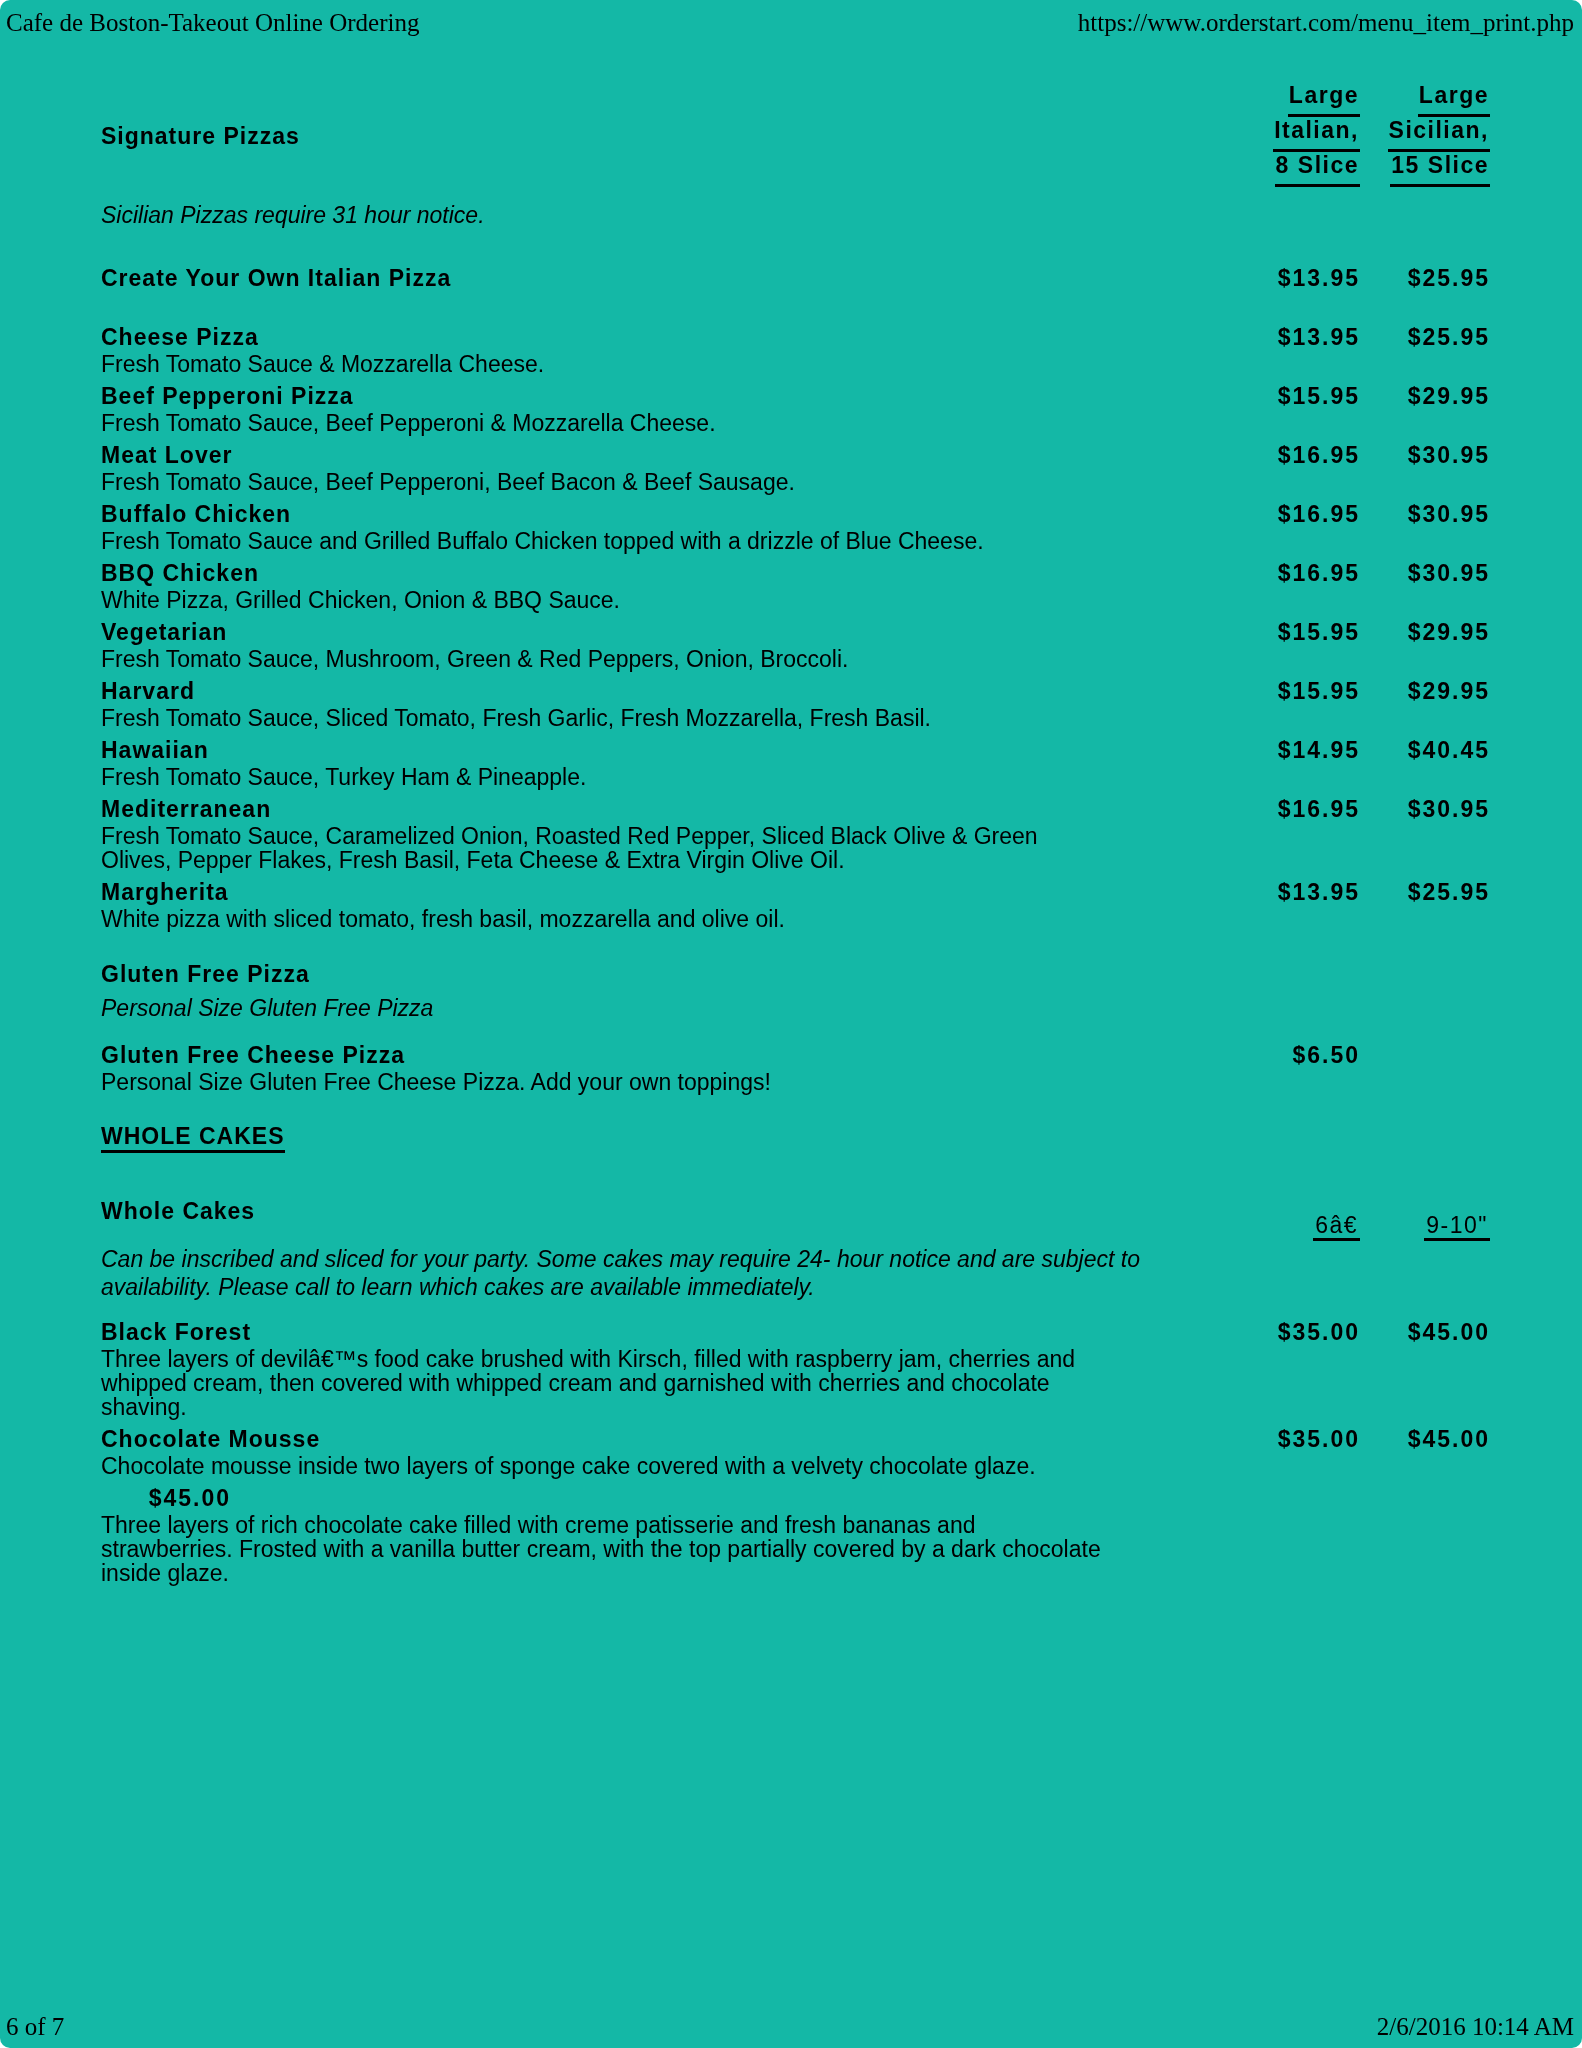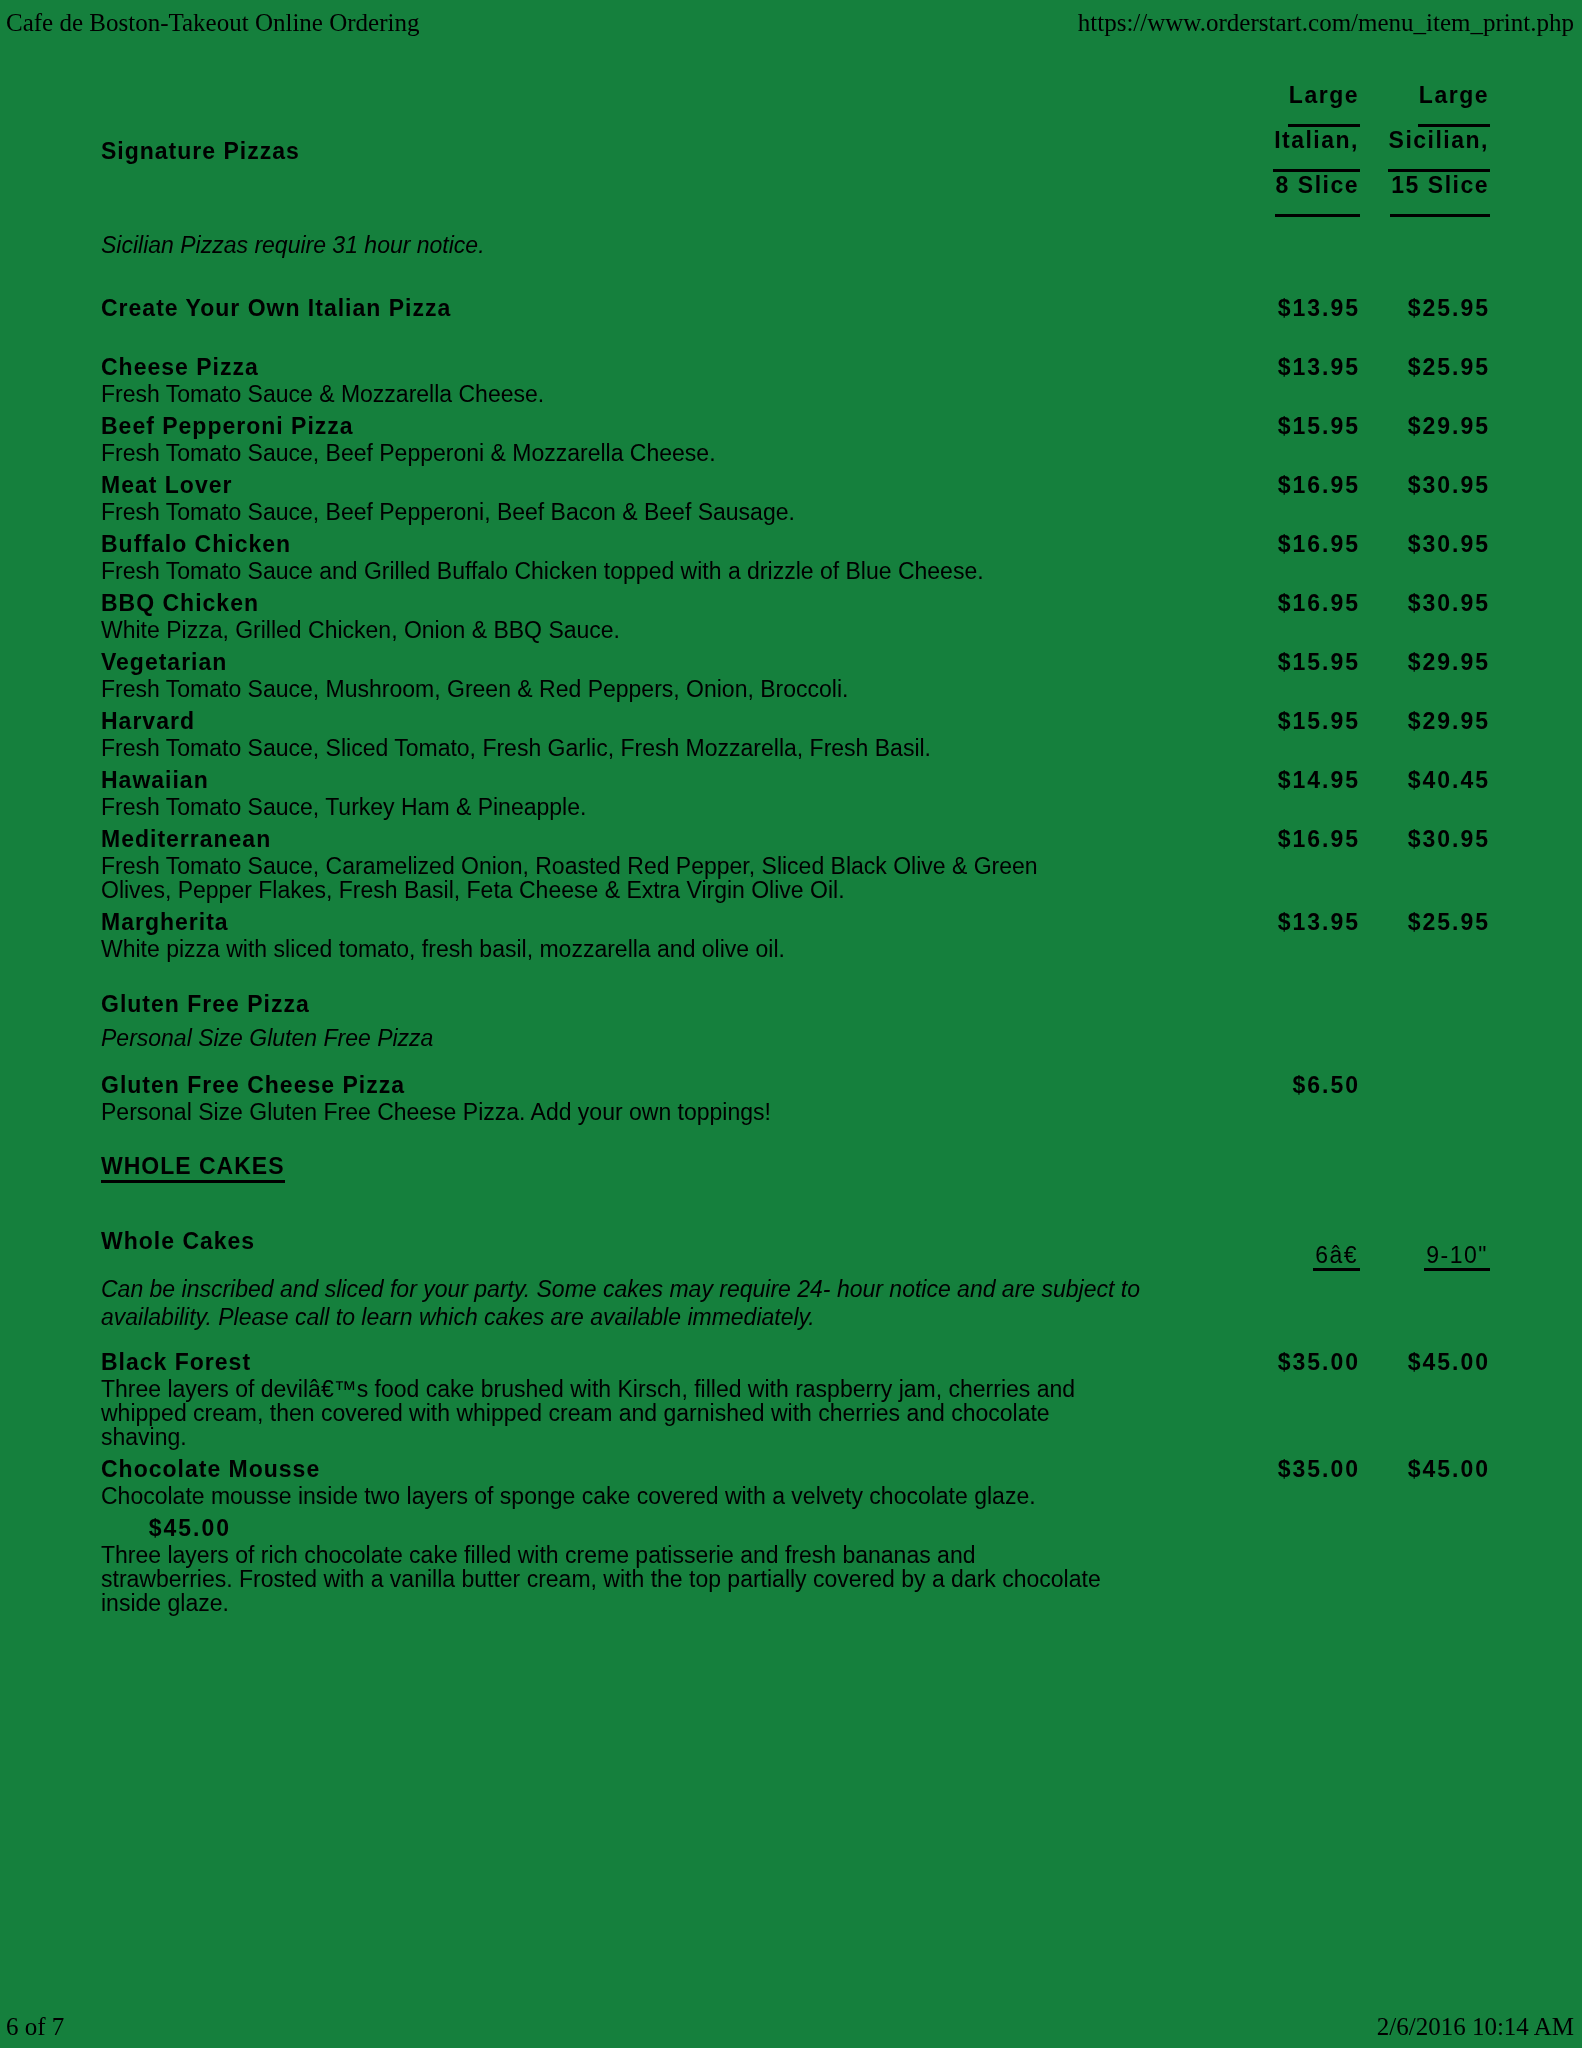--- a/index.html
+++ b/index.html
@@ -1,21 +1,22 @@
 <!DOCTYPE html>
 <html><head>
 <meta charset="utf-8">
 <style>
   html,body{margin:0;padding:0;background:#ffffff;}
   .page{
     position:relative;
     width:1582px;height:2048px;
-    background:#15803d;color:#000000;
+    background:#14b8a6;color:#000000;
     font-family:"Liberation Sans",sans-serif;
     overflow:hidden;
+    border-radius:10px;
   }
   
   .print-header{
     position:absolute;top:8px;left:6px;right:8px;
     display:flex;justify-content:space-between;
     font-family:"Liberation Serif",serif;
     font-size:25px;line-height:30px;
   }
   .print-footer{
     position:absolute;bottom:6px;left:6px;right:8px;
@@ -27,21 +28,21 @@
   .content{
     position:absolute;left:101px;top:84px;width:1389px;
     font-size:23px;
   }
   .cols{display:flex;align-items:center;}
   .grow{flex:1;}
   .col{width:130px;flex:0 0 130px;display:flex;flex-direction:column;align-items:flex-end;}
   .sec-title{font-weight:bold;letter-spacing:1px;font-size:23px;}
   .colhead-line{
     font-weight:bold;letter-spacing:1.5px;line-height:22px;
-    border-bottom:3px solid #000;padding:0 1px 18px 1px;margin-bottom:2px;
+    border-bottom:3px solid #000;padding:0 1px 8px 1px;margin-bottom:2px;
     white-space:nowrap;
   }
   .note{font-style:italic;line-height:28px;margin-top:12px;max-width:1090px;}
   .items{margin-top:34px;}
   .mrow .nameline{display:flex;align-items:baseline;}
   .iname{flex:1;font-weight:bold;letter-spacing:1px;line-height:30px;}
   .price{width:130px;flex:0 0 130px;text-align:right;font-weight:bold;letter-spacing:2px;line-height:30px;white-space:nowrap;}
   .idesc{line-height:24px;max-width:1010px;margin-bottom:5px;}
   .mrow.no-desc{margin-bottom:29px;}
   

